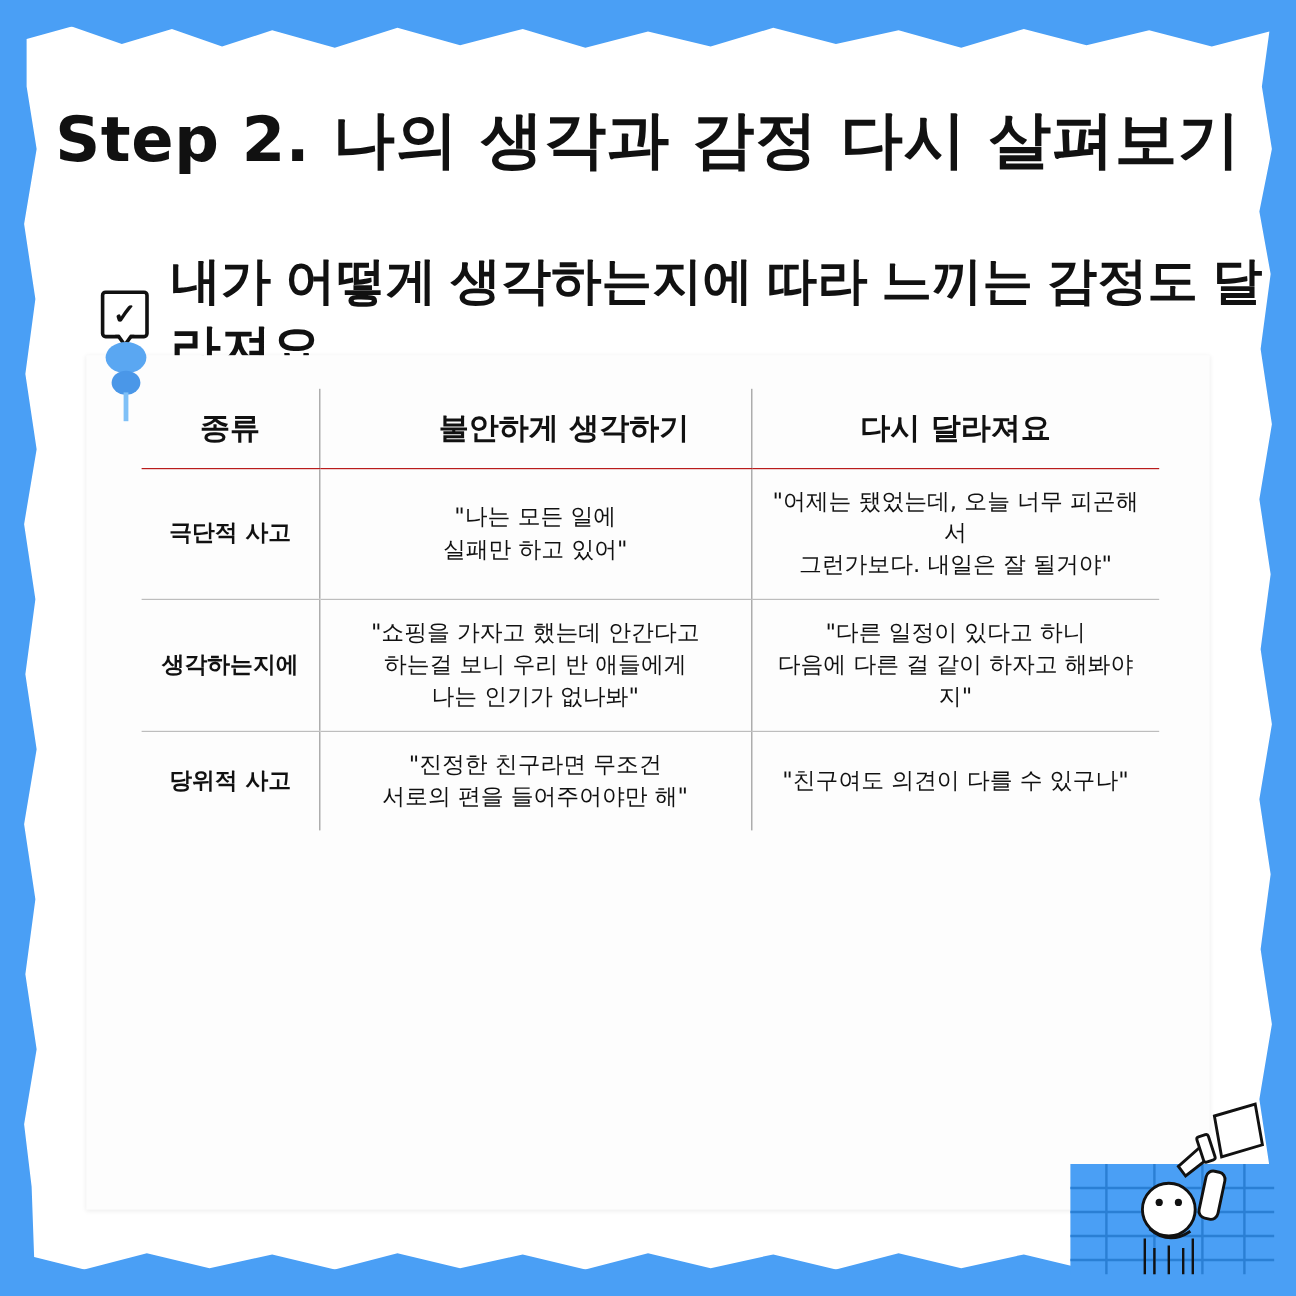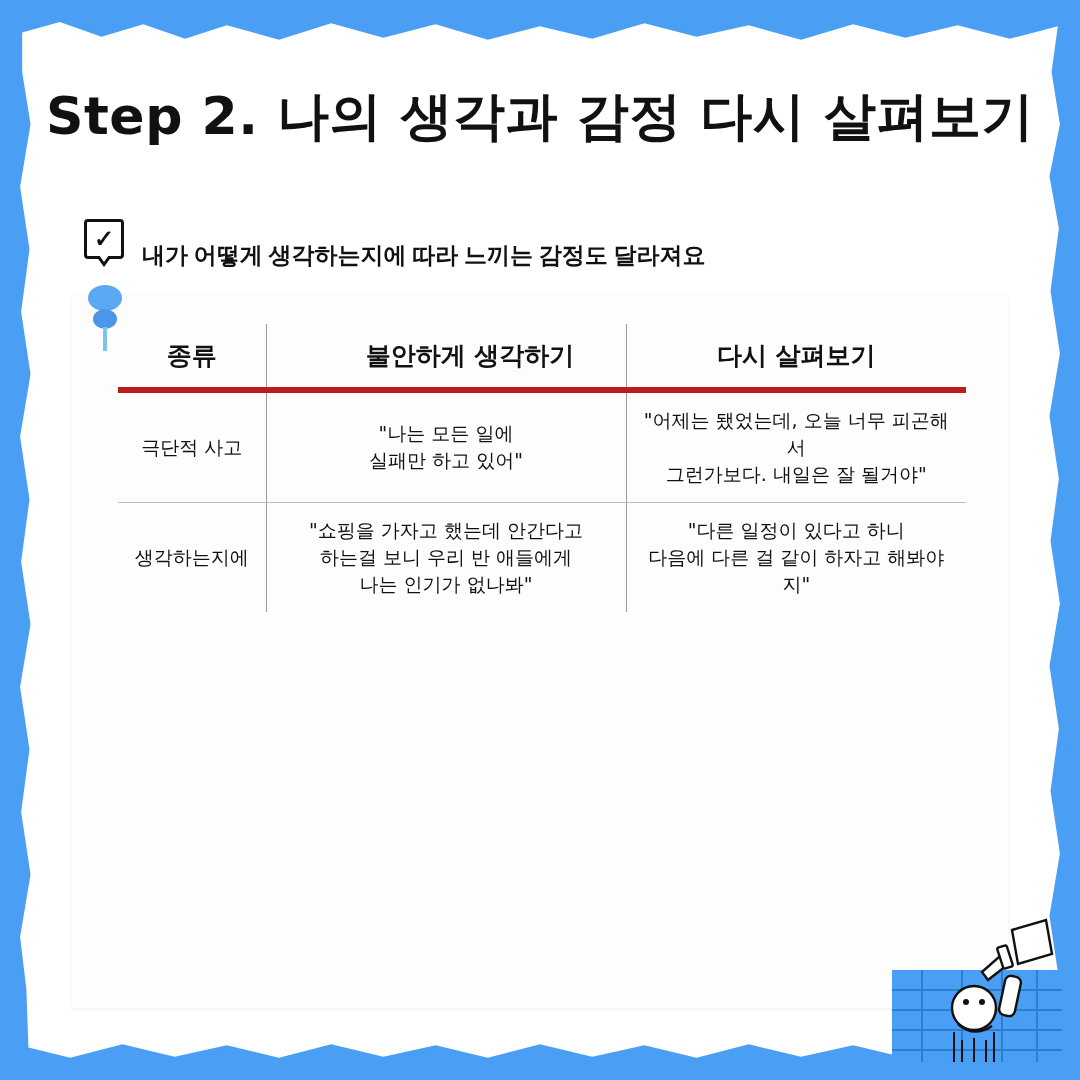--- a/index.html
+++ b/index.html
@@ -103,25 +103,24 @@
     position: absolute;
     bottom: -6px;
     left: 12px;
     width: 0; height: 0;
     border-left: 5px solid transparent;
     border-right: 5px solid transparent;
     border-top: 7px solid #fff;
     z-index: 2;
   }
   .subtitle-text {
-    font-size: 23px;
-    font-weight: bold;
-    color: #111;
-    font-family: Liberation Serif, serif;
-    margin-top: 34px;
+    font-size: 42px;
+    font-weight: bold;
+    color: #111;
+    font-family: Liberation Sans, sans-serif;
   }
 
   
   .card {
     position: absolute;
     left: 72px;
     top: 296px;
     width: 936px;
     height: 712px;
     background: #fdfdfd;
@@ -170,31 +169,31 @@
   table.t th, table.t td {
     padding: 0;
     vertical-align: middle;
     text-align: center;
   }
   table.t th {
     font-size: 25px;
     font-weight: bold;
     color: #111;
     height: 66px;
-    border-bottom: 6px solid #b91c1c;
+    border-bottom: 1px solid #b91c1c;
   }
   table.t td {
     font-size: 19px;
     color: #111;
     line-height: 1.42;
     border-bottom: 1.5px solid #bdbdbd;
     padding: 14px 10px;
   }
   table.t tr:last-child td { border-bottom: none; }
-  .col-type { width: 148px; font-weight: normal; font-size: 21px; }
+  .col-type { width: 148px; font-weight: bold; font-size: 21px; }
   .col-anx  { width: 360px; border-left: 1.5px solid #9a9a9a; border-right: 1.5px solid #9a9a9a; }
   .col-re   { width: 340px; color: #4a9ff5; }
   table.t th.col-anx { border-left: 1.5px solid #9a9a9a; border-right: 1.5px solid #9a9a9a; padding-left: 48px; }
 
   
   .doodle {
     position: absolute;
     right: 18px;
     bottom: 18px;
     width: 200px;
@@ -226,34 +225,39 @@
     <div class="head"></div>
     <div class="neck"></div>
     <div class="needle"></div>
   </div>
 
   <table class="t">
     <thead>
       <tr>
         <th class="col-type">종류</th>
         <th class="col-anx">불안하게 생각하기</th>
-        <th class="col-re">다시 살펴보기</th>
+        <th class="col-re">다시 달라져요</th>
       </tr>
     </thead>
     <tbody id="tbody">
         <tr>
           <td class="col-type">극단적 사고</td>
           <td class="col-anx">"나는 모든 일에<br>실패만 하고 있어"</td>
           <td class="col-re">"어제는 됐었는데, 오늘 너무 피곤해서<br>그런가보다. 내일은 잘 될거야"</td>
         </tr>
         <tr>
           <td class="col-type">생각하는지에</td>
           <td class="col-anx">"쇼핑을 가자고 했는데 안간다고<br>하는걸 보니 우리 반 애들에게<br>나는 인기가 없나봐"</td>
           <td class="col-re">"다른 일정이 있다고 하니<br>다음에 다른 걸 같이 하자고 해봐야지"</td>
         </tr>
+        <tr>
+          <td class="col-type">당위적 사고</td>
+          <td class="col-anx">"진정한 친구라면 무조건<br>서로의 편을 들어주어야만 해"</td>
+          <td class="col-re">"친구여도 의견이 다를 수 있구나"</td>
+        </tr>
       </tbody>
   </table>
 
   <svg class="doodle" viewBox="0 0 200 150">
     <rect x="30" y="58" width="170" height="92" fill="#4a9ff5"></rect>
     <g stroke="#2a7fd4" stroke-width="2" fill="none">
       <line x1="30" y1="78" x2="200" y2="78"></line>
       <line x1="30" y1="98" x2="200" y2="98"></line>
       <line x1="30" y1="118" x2="200" y2="118"></line>
       <line x1="30" y1="138" x2="200" y2="138"></line>

